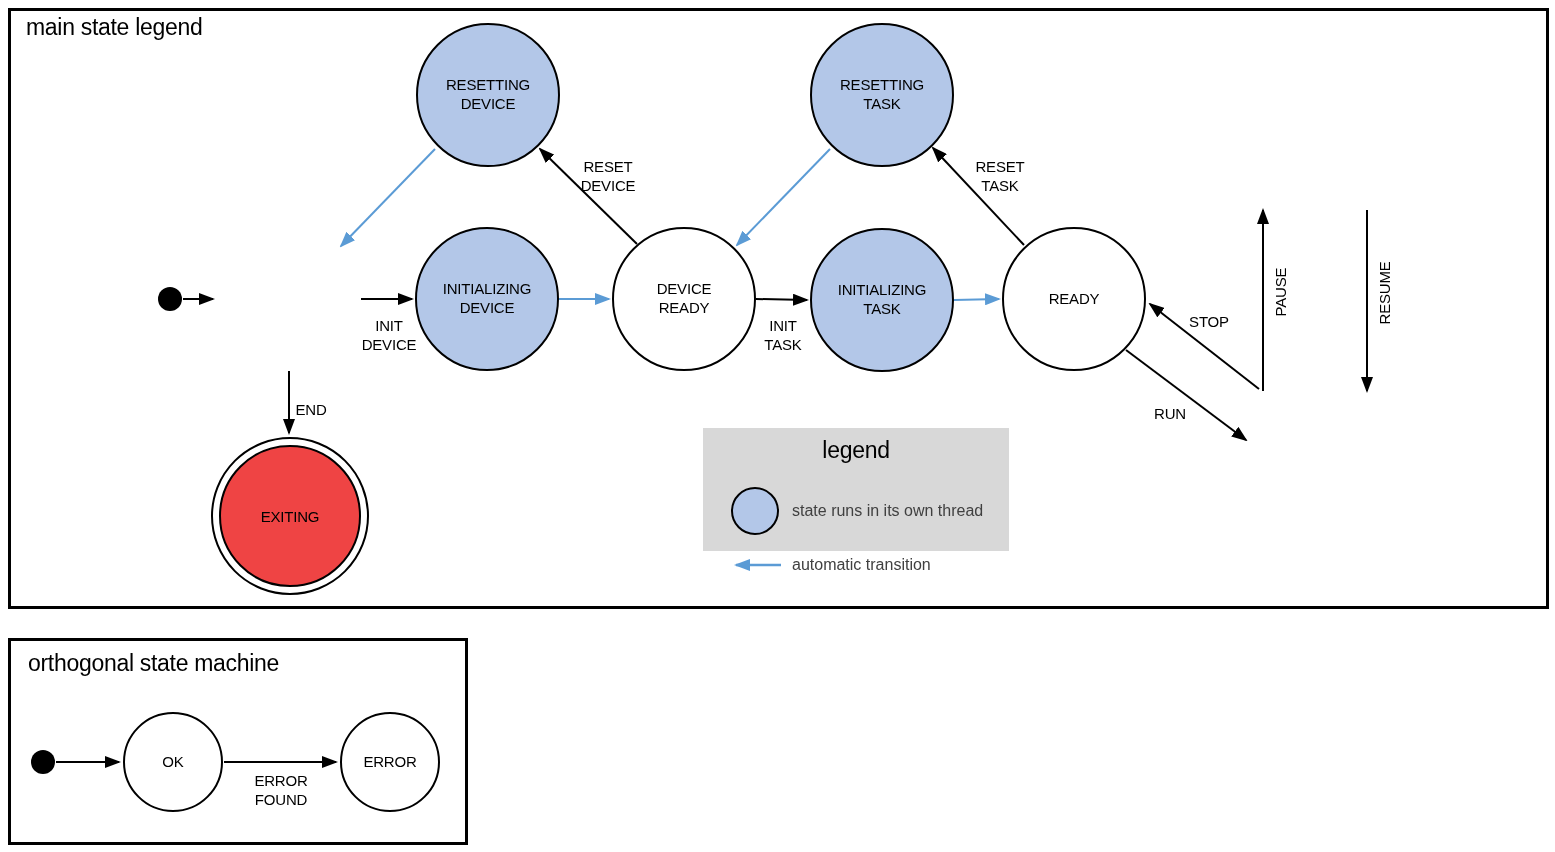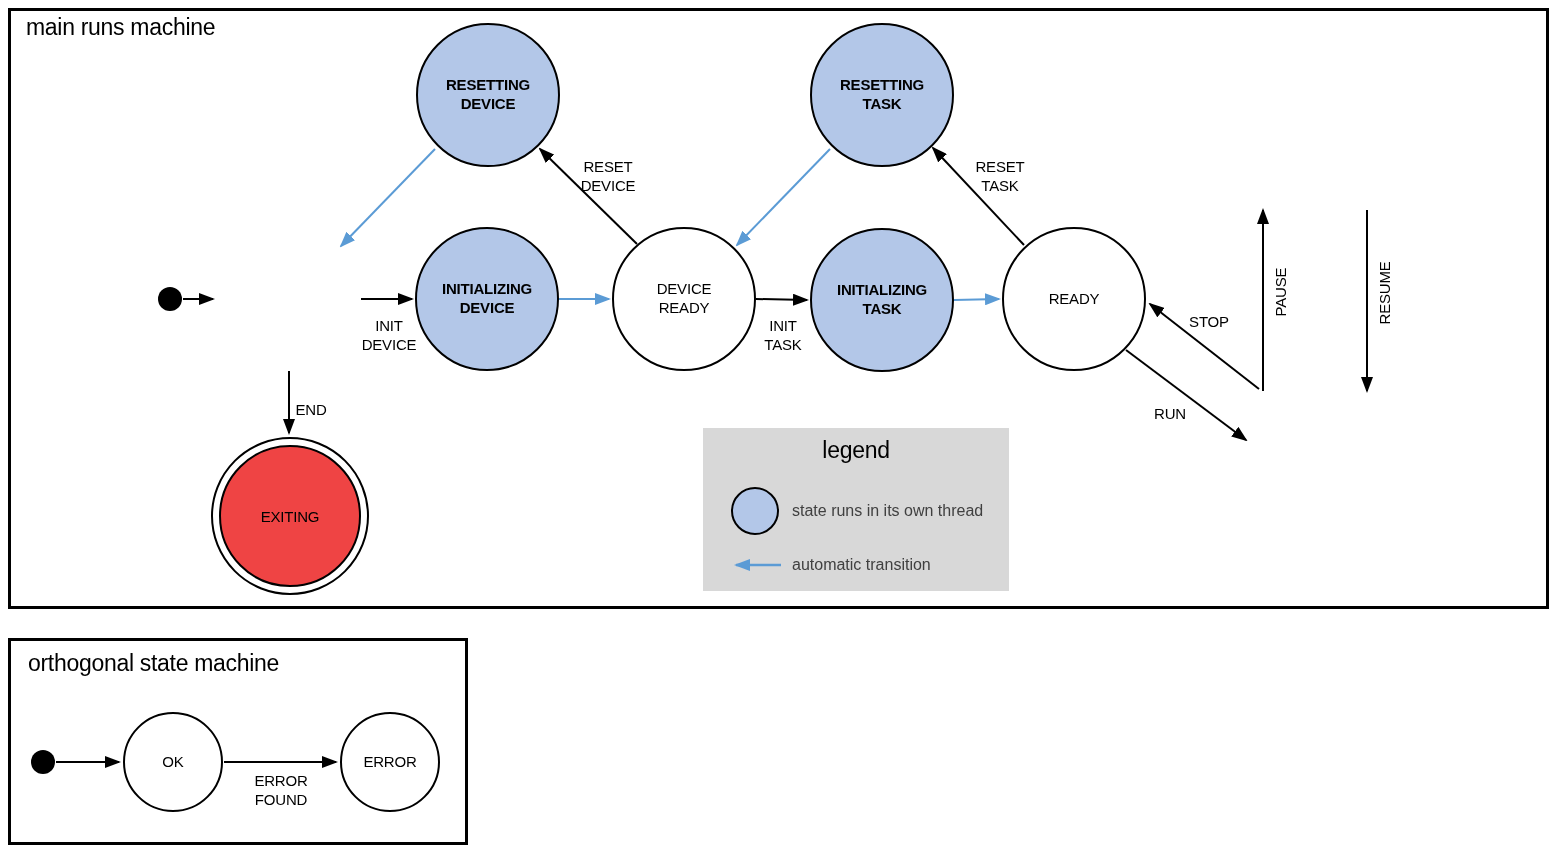--- a/index.html
+++ b/index.html
@@ -43,21 +43,21 @@
     justify-content: center;
     text-align: center;
     white-space: pre-line;
     font-size: 15px;
     font-weight: 500;
     letter-spacing: -0.2px;
     line-height: 1.25;
     color: #000;
     z-index: 2;
   }
-  .state.threaded { background: #b3c7e8; font-weight: bold; }
+  .state.threaded { background: #b3c7e8; }
   .state.small { width: 100px; height: 100px; }
   .final-outer {
     position: absolute;
     box-sizing: border-box;
     width: 158px;
     height: 158px;
     border: 2.5px solid #000;
     border-radius: 50%;
     background: #ffffff;
     z-index: 2;
@@ -102,21 +102,21 @@
     width: 1555px;
     height: 852px;
     z-index: 5;
     pointer-events: none;
   }
   .legend-box {
     position: absolute;
     left: 703px;
     top: 428px;
     width: 306px;
-    height: 163px;
+    height: 123px;
     background: #d8d8d8;
     z-index: 2;
   }
   .legend-title {
     position: absolute;
     left: 153px;
     top: 22px;
     transform: translate(-50%, -50%);
     font-size: 23px;
     font-weight: 500;
@@ -143,21 +143,21 @@
     color: #404040;
     white-space: nowrap;
   }
 </style>
 </head>
 <body>
 
 <div class="canvas">
 
   <div class="panel" style="left:8px; top:8px; width:1541px; height:601px;"></div>
-  <div class="panel-title" style="left:26px; top:14px;">main runs machine</div>
+  <div class="panel-title" style="left:26px; top:14px;">main state legend</div>
 
   <div class="panel" style="left:8px; top:638px; width:460px; height:207px;"></div>
   <div class="panel-title" style="left:28px; top:650px;">orthogonal state machine</div>
 
   <svg class="arrow-layer" width="1555" height="852" viewBox="0 0 1555 852" xmlns="http://www.w3.org/2000/svg">
     <defs>
       <marker id="mBlack" markerUnits="userSpaceOnUse" markerWidth="16" markerHeight="12" refX="14" refY="6" orient="auto">
         <path d="M0,0 L16,6 L0,12 Z" fill="#000"></path>
       </marker>
       <marker id="mBlue" markerUnits="userSpaceOnUse" markerWidth="16" markerHeight="12" refX="14" refY="6" orient="auto">

